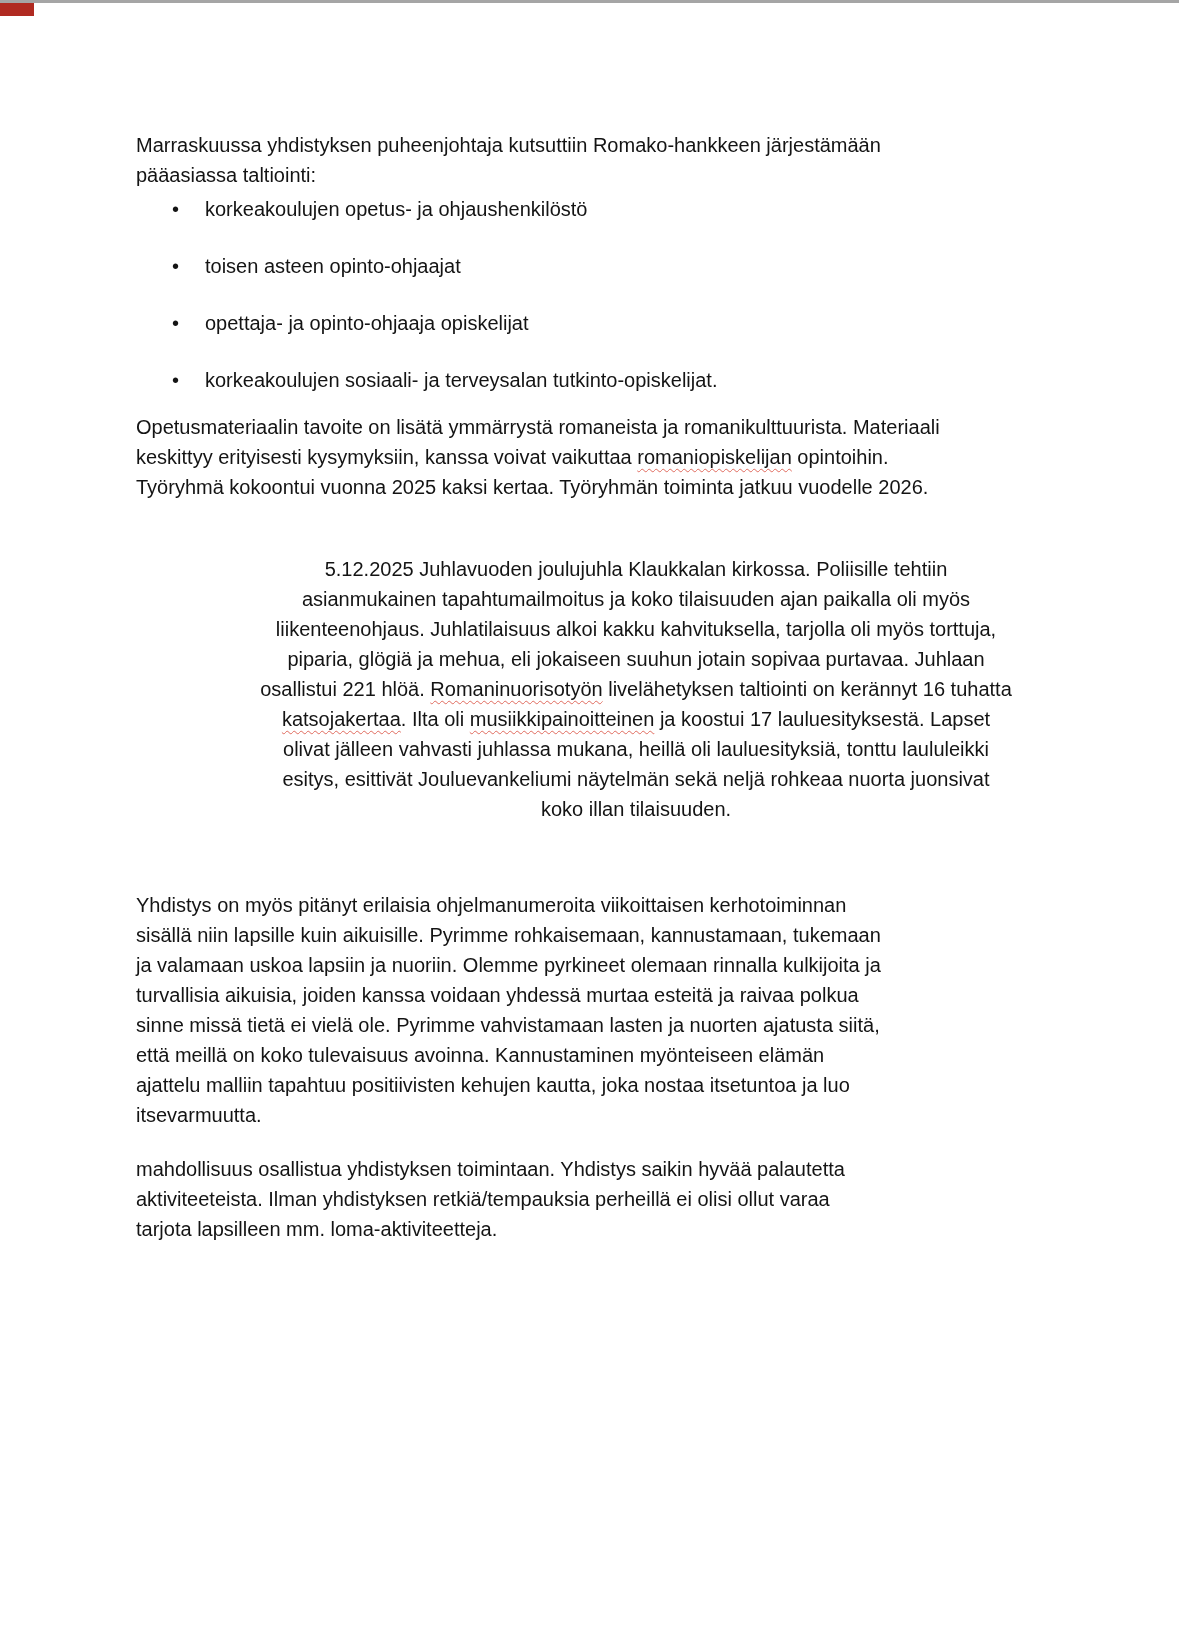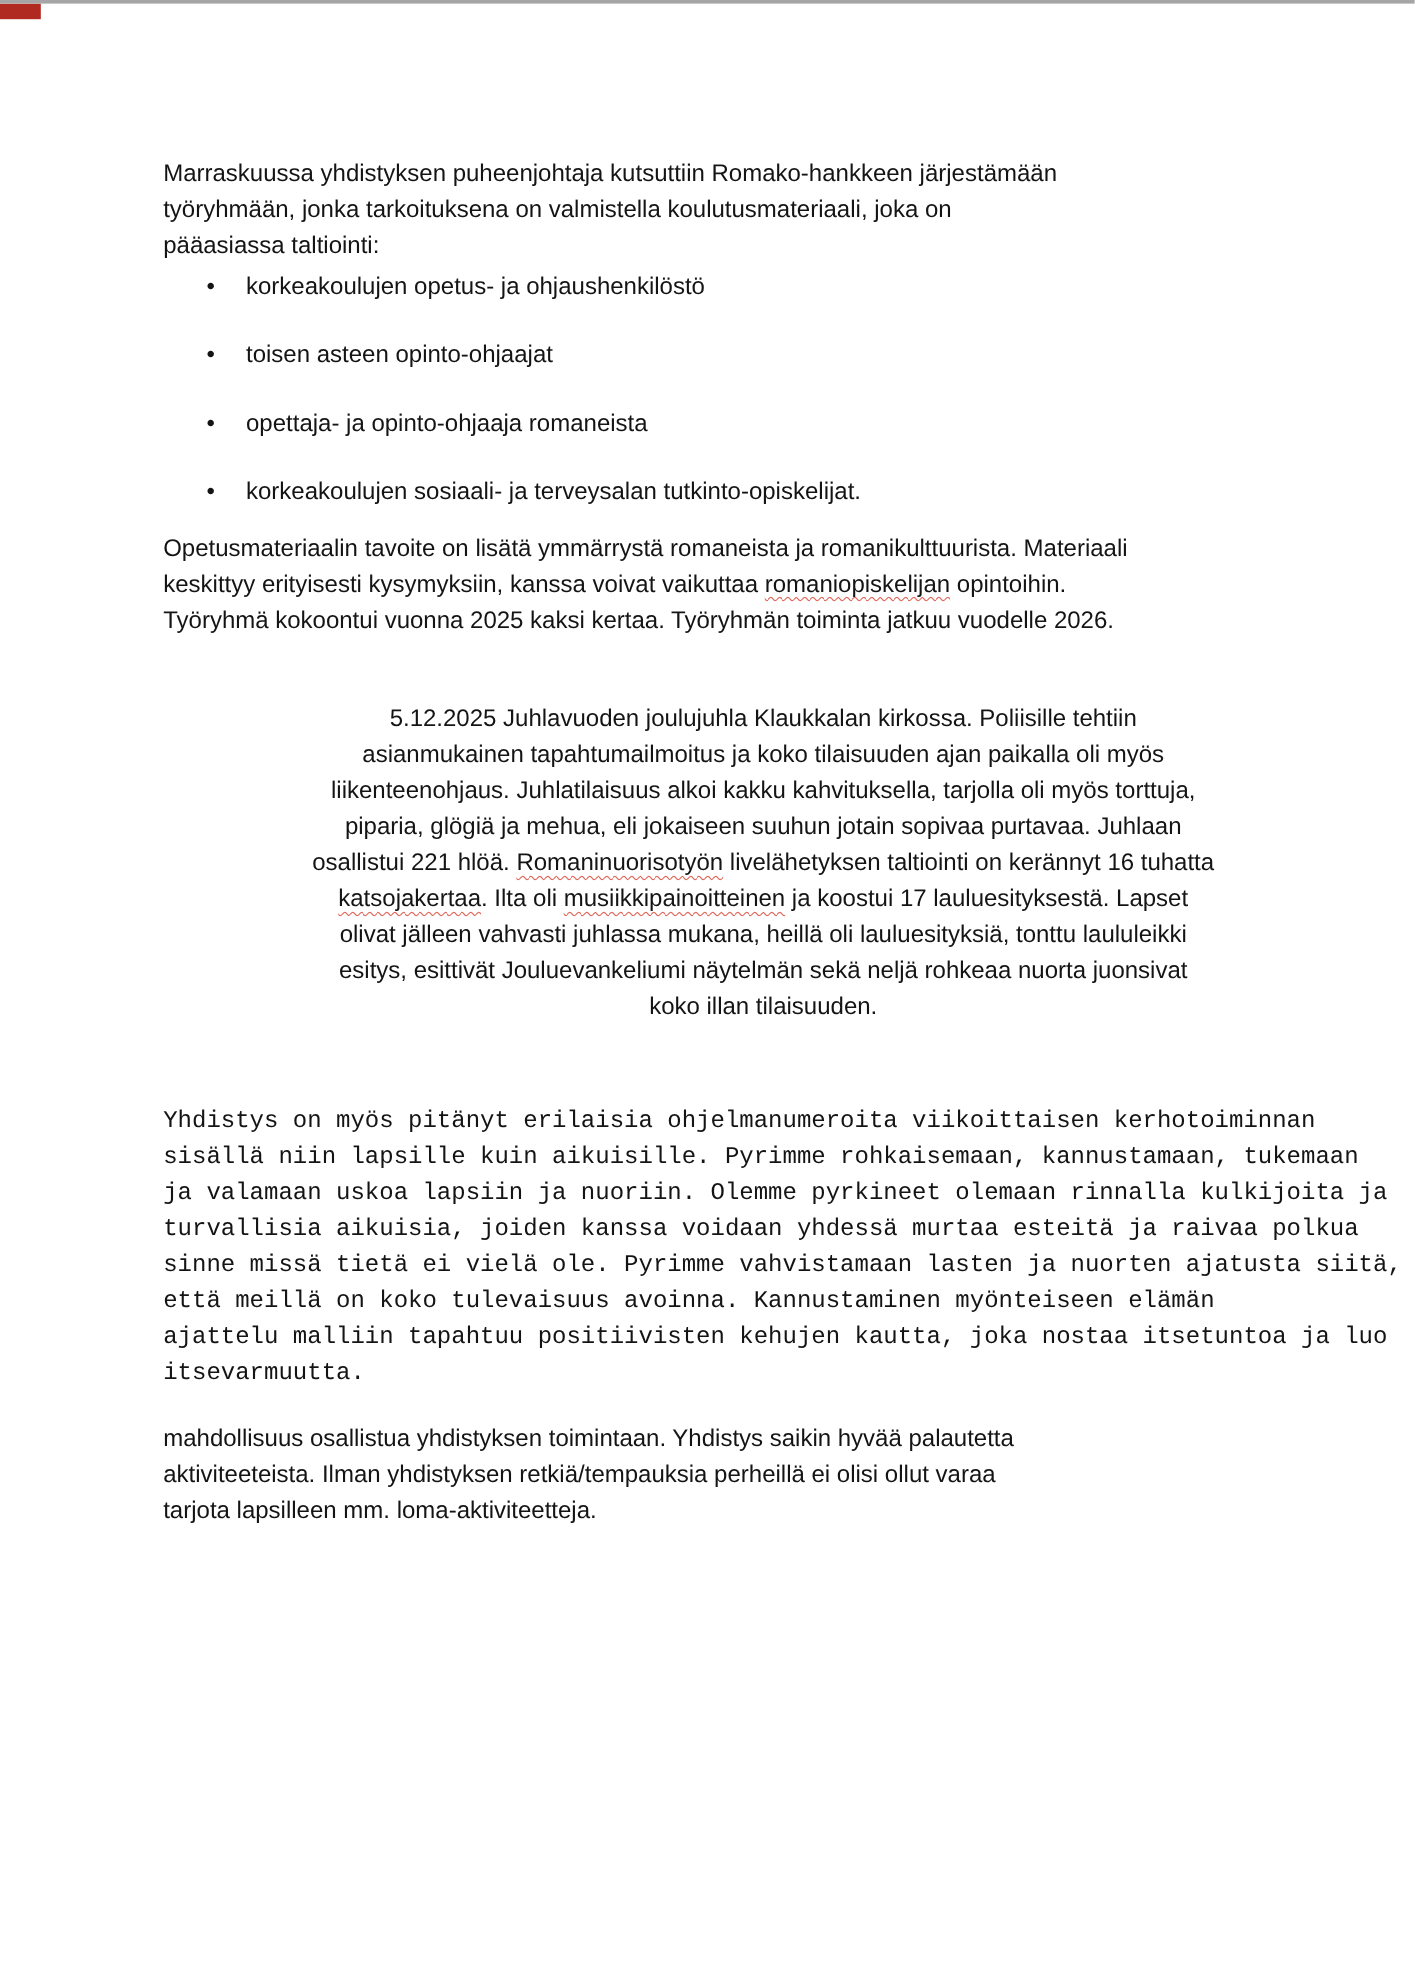--- a/index.html
+++ b/index.html
@@ -56,45 +56,44 @@
     white-space:pre;
   }
   .bullet-item:last-child{margin-bottom:0;}
   .dot{
     flex:0 0 33px;
     width:33px;
     font-size:20px;
   }
   .block-3{margin-top:18px;}
   .block-4{margin-top:52px;text-align:center;}
-  .block-5{margin-top:66px;font-family:Liberation Mono, monospace;}
+  .block-5{margin-top:66px;}
   .block-6{margin-top:24px;}
   .misspelled{
     text-decoration-line:underline;
     text-decoration-style:wavy;
     text-decoration-color:var(--squiggle);
     text-decoration-thickness:1px;
     text-underline-offset:4px;
   }
 </style>
 </head>
 <body>
 
 <div class="page">
   <div class="corner-mark"></div>
   <div class="doc-body">
       <div class="block paragraph block-1">
         <div class="line"><span>Marraskuussa yhdistyksen puheenjohtaja kutsuttiin Romako-hankkeen järjestämään</span></div>
-        <div class="line"><span>työryhmään, jonka tarkoituksena on valmistella koulutusmateriaali, joka on</span></div>
         <div class="line"><span>pääasiassa taltiointi:</span></div>
       </div>
       <div class="block bullets block-2">
         <div class="bullet-item"><span class="dot">•</span><span class="btext"><span>korkeakoulujen opetus- ja ohjaushenkilöstö</span></span></div>
         <div class="bullet-item"><span class="dot">•</span><span class="btext"><span>toisen asteen opinto-ohjaajat</span></span></div>
-        <div class="bullet-item"><span class="dot">•</span><span class="btext"><span>opettaja- ja opinto-ohjaaja romaneista</span></span></div>
+        <div class="bullet-item"><span class="dot">•</span><span class="btext"><span>opettaja- ja opinto-ohjaaja opiskelijat</span></span></div>
         <div class="bullet-item"><span class="dot">•</span><span class="btext"><span>korkeakoulujen sosiaali- ja terveysalan tutkinto-opiskelijat.</span></span></div>
       </div>
       <div class="block paragraph block-3">
         <div class="line"><span>Opetusmateriaalin tavoite on lisätä ymmärrystä romaneista ja romanikulttuurista. Materiaali</span></div>
         <div class="line"><span>keskittyy erityisesti kysymyksiin, kanssa voivat vaikuttaa </span><span class="misspelled">romaniopiskelijan</span><span> opintoihin.</span></div>
         <div class="line"><span>Työryhmä kokoontui vuonna 2025 kaksi kertaa. Työryhmän toiminta jatkuu vuodelle 2026.</span></div>
       </div>
       <div class="block paragraph block-4">
         <div class="line"><span>5.12.2025 Juhlavuoden joulujuhla Klaukkalan kirkossa. Poliisille tehtiin</span></div>
         <div class="line"><span>asianmukainen tapahtumailmoitus ja koko tilaisuuden ajan paikalla oli myös</span></div>

